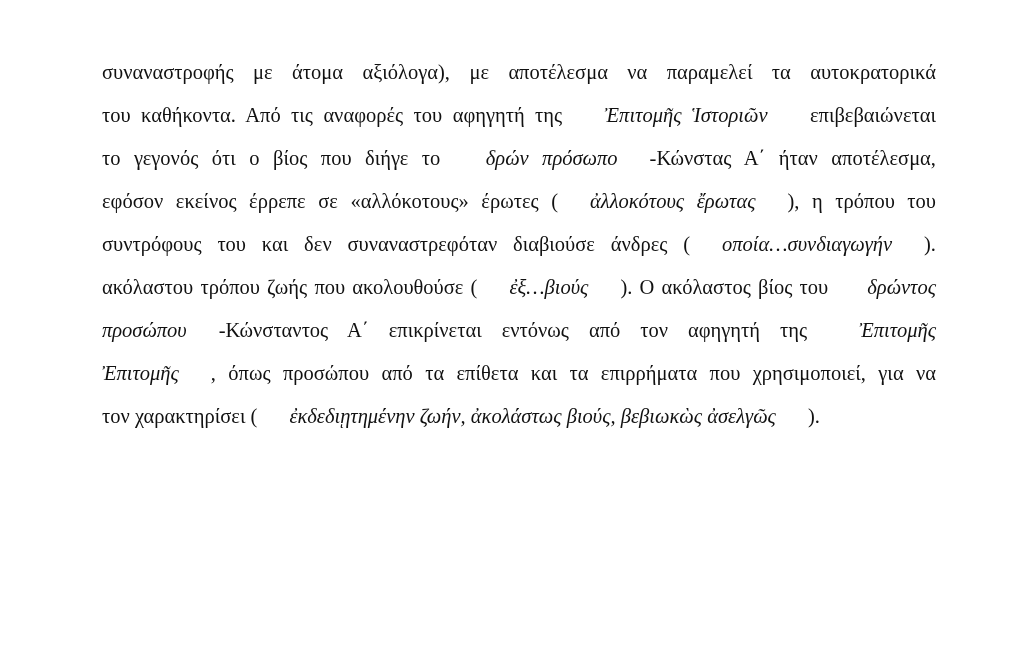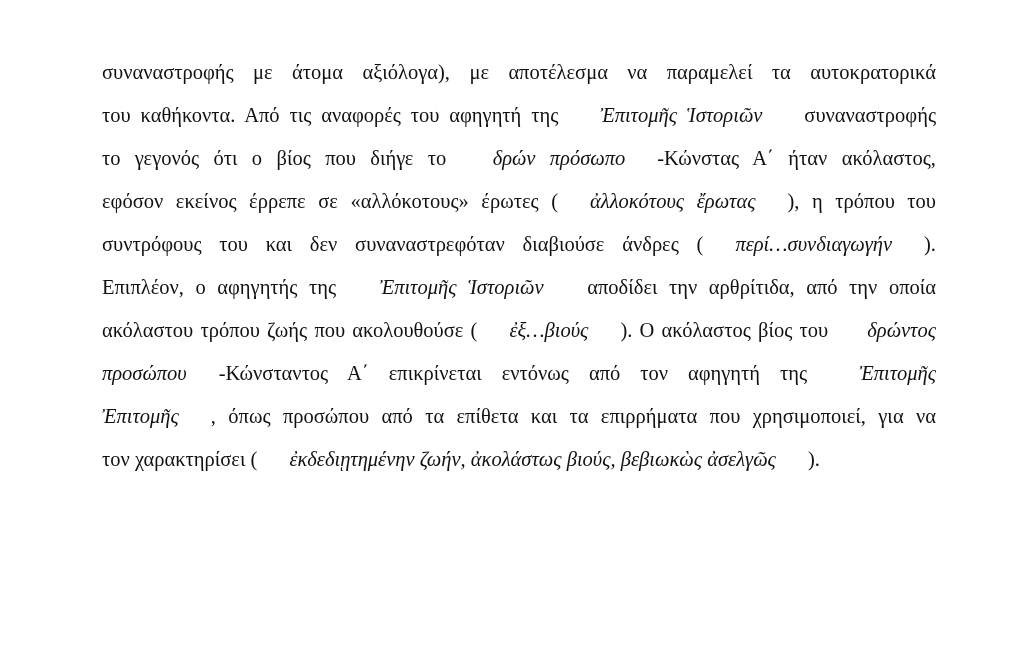--- a/index.html
+++ b/index.html
@@ -36,23 +36,22 @@
     }
     .seg { font-style: normal; margin-left: 32px; }
     .seg.it { font-style: italic; }
   </style>
 </head>
 <body>
 
 <div class="page">
   <div class="paragraph" id="para">
       <div class="line"><span class="seg">συναναστροφής με άτομα αξιόλογα), με αποτέλεσμα να παραμελεί τα αυτοκρατορικά</span></div>
-      <div class="line"><span class="seg">του καθήκοντα. Από τις αναφορές του αφηγητή της </span><span class="seg it">Ἐπιτομῆς Ἱστοριῶν</span><span class="seg"> συναναστροφής</span></div>
-      <div class="line"><span class="seg">το γεγονός ότι ο βίος που διήγε το </span><span class="seg it">δρών πρόσωπο</span><span class="seg">-Κώνστας Α΄ ήταν ακόλαστος,</span></div>
+      <div class="line"><span class="seg">του καθήκοντα. Από τις αναφορές του αφηγητή της </span><span class="seg it">Ἐπιτομῆς Ἱστοριῶν</span><span class="seg"> επιβεβαιώνεται</span></div>
+      <div class="line"><span class="seg">το γεγονός ότι ο βίος που διήγε το </span><span class="seg it">δρών πρόσωπο</span><span class="seg">-Κώνστας Α΄ ήταν αποτέλεσμα,</span></div>
       <div class="line"><span class="seg">εφόσον εκείνος έρρεπε σε «αλλόκοτους» έρωτες (</span><span class="seg it">ἀλλοκότους ἔρωτας</span><span class="seg">), η τρόπου του</span></div>
-      <div class="line"><span class="seg">συντρόφους του και δεν συναναστρεφόταν διαβιούσε άνδρες (</span><span class="seg it">περί…συνδιαγωγήν</span><span class="seg">).</span></div>
-      <div class="line"><span class="seg">Επιπλέον, ο αφηγητής της </span><span class="seg it">Ἐπιτομῆς Ἱστοριῶν</span><span class="seg"> αποδίδει την αρθρίτιδα, από την οποία</span></div>
+      <div class="line"><span class="seg">συντρόφους του και δεν συναναστρεφόταν διαβιούσε άνδρες (</span><span class="seg it">οποία…συνδιαγωγήν</span><span class="seg">).</span></div>
       <div class="line"><span class="seg">ακόλαστου τρόπου ζωής που ακολουθούσε (</span><span class="seg it">ἐξ…βιούς</span><span class="seg">). Ο ακόλαστος βίος του </span><span class="seg it">δρώντος</span></div>
       <div class="line"><span class="seg it">προσώπου</span><span class="seg">-Κώνσταντος Α΄ επικρίνεται εντόνως από τον αφηγητή της </span><span class="seg it">Ἐπιτομῆς</span></div>
       <div class="line"><span class="seg it">Ἐπιτομῆς</span><span class="seg">, όπως προσώπου από τα επίθετα και τα επιρρήματα που χρησιμοποιεί, για να</span></div>
       <div class="line last"><span class="seg">τον χαρακτηρίσει (</span><span class="seg it">ἐκδεδιῃτημένην ζωήν, ἀκολάστως βιούς, βεβιωκὼς ἀσελγῶς</span><span class="seg">).</span></div>
     </div>
 </div>
 
 </body></html>

